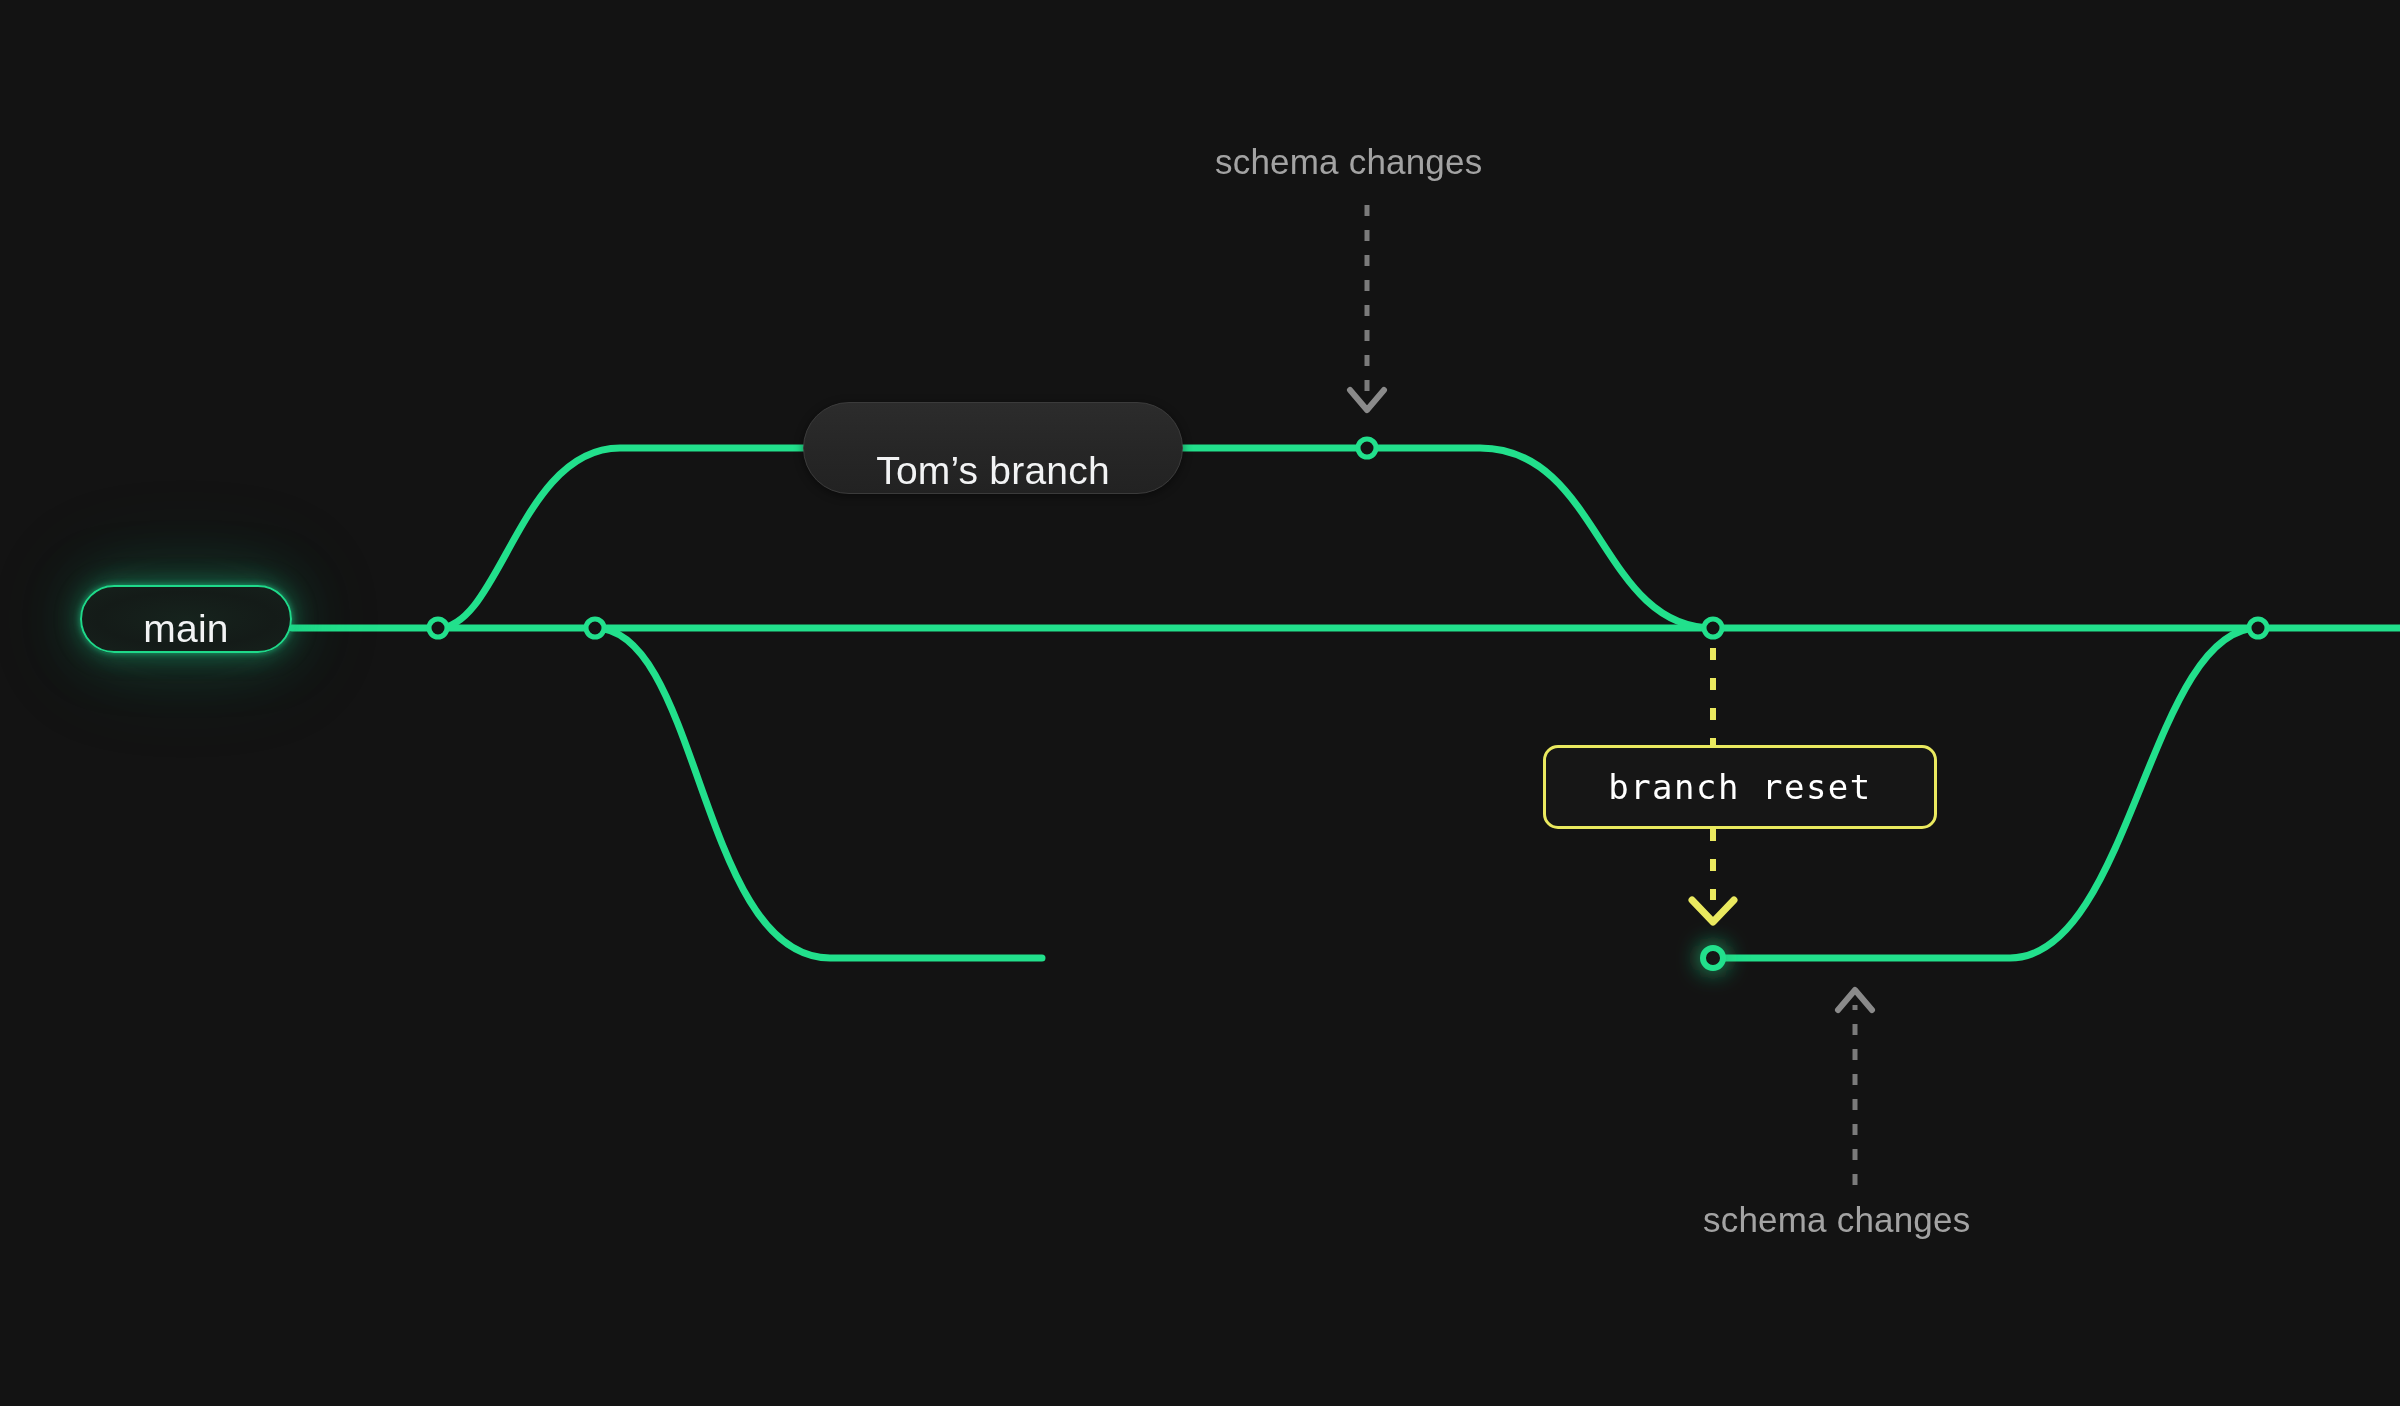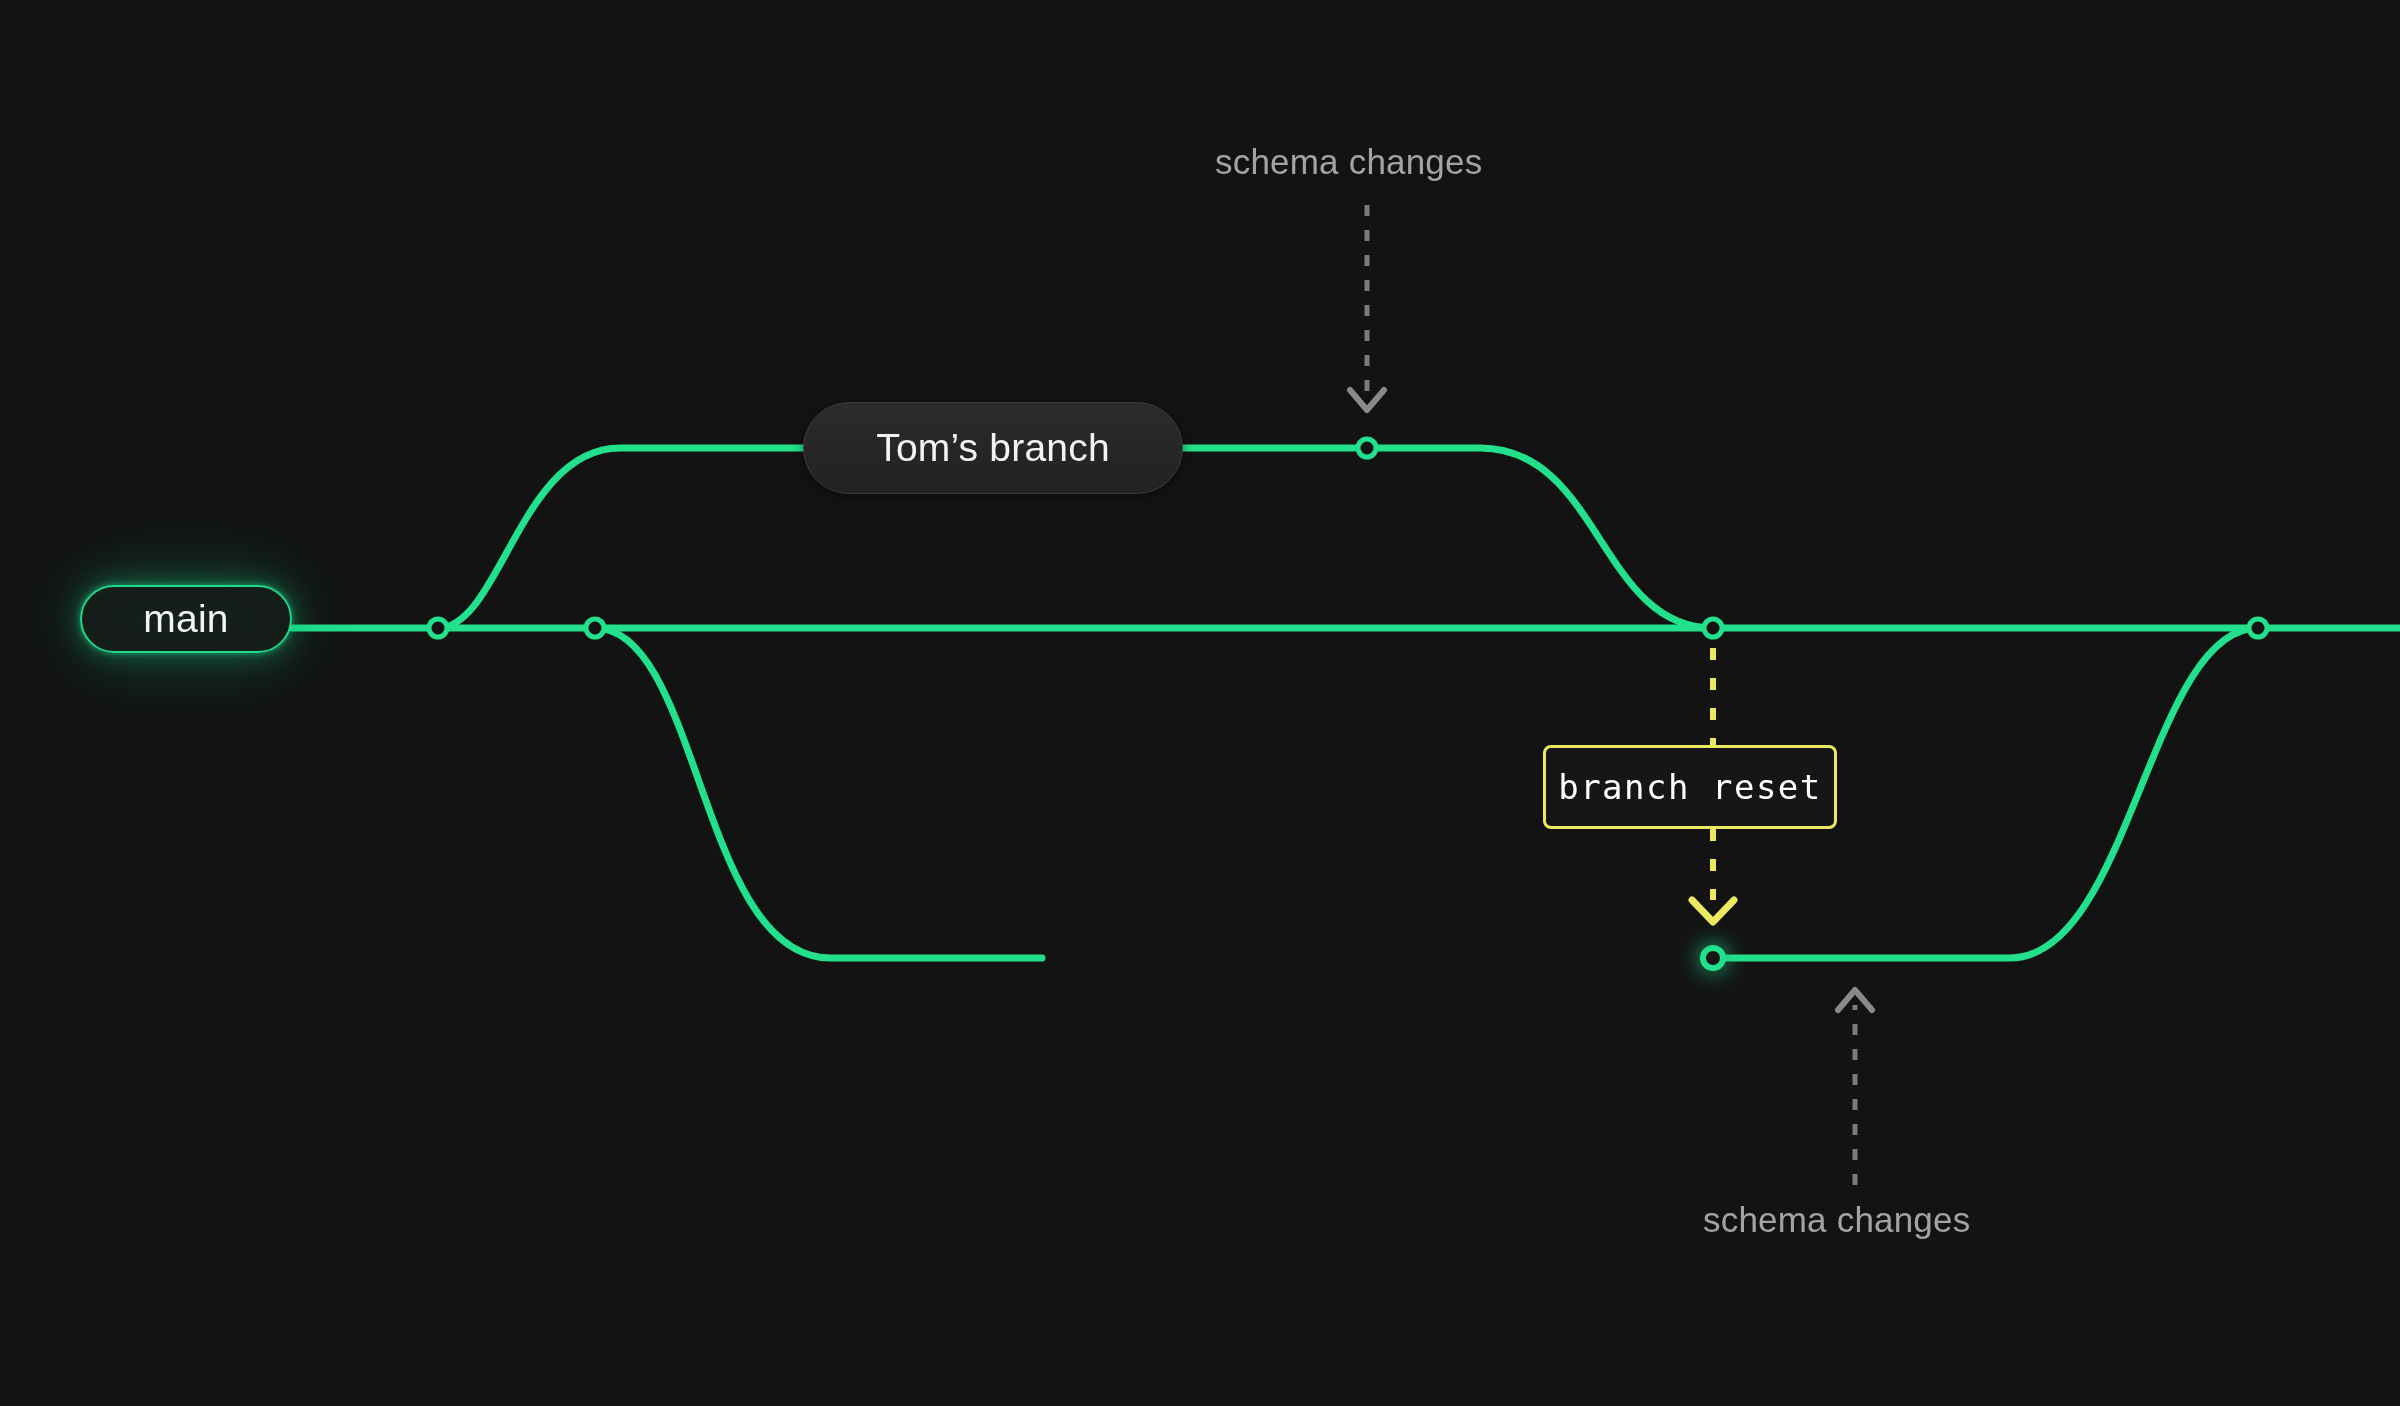--- a/index.html
+++ b/index.html
@@ -24,21 +24,21 @@
     position: absolute;
     inset: 0;
     width: 2400px;
     height: 1406px;
   }
 
   
   .pill {
     position: absolute;
     display: flex;
-    align-items: center;
+    align-items: flex-end;
     justify-content: center;
     box-sizing: border-box;
     border-radius: 999px;
     color: #f2f3f4;
     font-size: 39px;
     letter-spacing: 0.2px;
     white-space: nowrap;
     z-index: 5;
   }
   .pill-main {
@@ -61,29 +61,29 @@
     box-shadow: 0 2px 10px rgba(0,0,0,0.45);
   }
   .pill-tom   { left: 803px;  top: 402px; width: 380px; }
   .pill-jerry { left: 1042px; top: 912px; width: 388px; }
 
   
   .reset-box {
     position: absolute;
     left: 1543px;
     top: 745px;
-    width: 294px;
+    width: 394px;
     height: 84px;
     box-sizing: border-box;
     display: flex;
     align-items: center;
     justify-content: center;
     background: #161616;
     border: 3px solid #eae95f;
-    border-radius: 8px;
+    border-radius: 15px;
     color: #ffffff;
     font-family: "DejaVu Sans Mono", "Liberation Mono", monospace;
     font-size: 34px;
     letter-spacing: 1.5px;
     z-index: 6;
   }
 
   
   .annotation {
     position: absolute;

